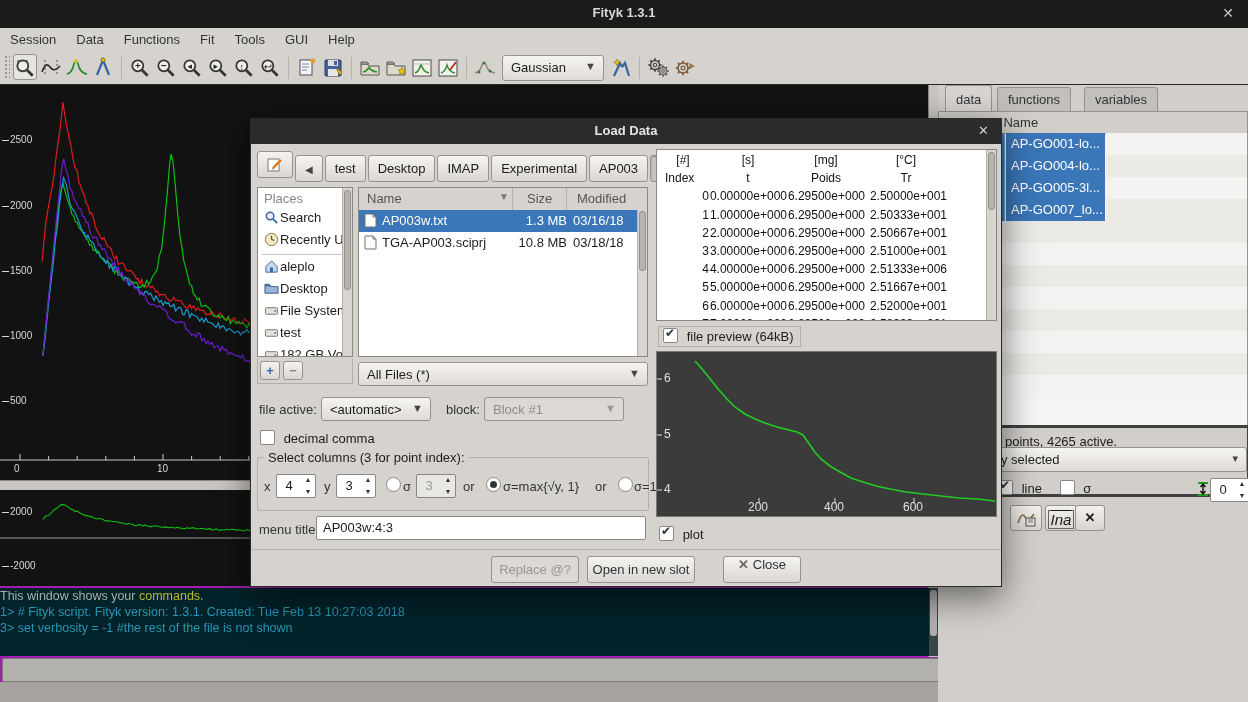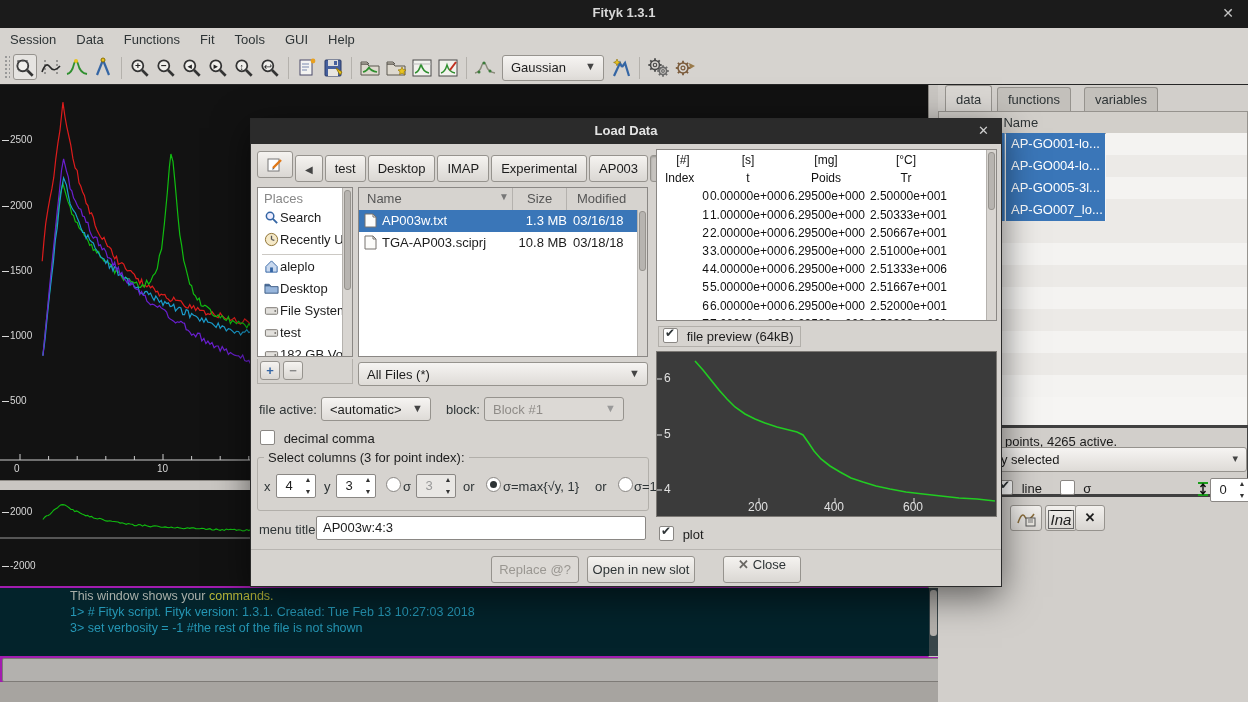--- a/index.html
+++ b/index.html
@@ -23,21 +23,21 @@
   .tcombo .arr{position:absolute;right:7px;top:4px;color:#444;font-size:11px;}
   
   .plotarea{position:absolute;left:0;top:85px;width:929px;height:395px;background:#121212;}
   .ylab,.xlab,.auxlab{position:absolute;color:#d8d8d8;font-size:10px;}
   .ylab .tick{display:inline-block;width:7px;height:1px;background:#d8d8d8;vertical-align:middle;margin-right:1px;}
   .sashH{position:absolute;left:0;top:480px;width:929px;height:10px;background:#c9c6c2;border-top:1px solid #8d8a85;border-bottom:1px solid #8d8a85;}
   .auxplot{position:absolute;left:0;top:490px;width:929px;height:96px;background:#121212;}
   .vsplit{position:absolute;left:928px;top:85px;width:10px;height:572px;background:#c9c6c2;border-left:1px solid #8d8a85;}
   
   .console{position:absolute;left:0;top:588px;width:929px;height:68px;background:#03232b;overflow:hidden;font-size:12.5px;}
-  .cline{padding:1px 22px;white-space:nowrap;margin-left:48px;}
+  .cline{padding:1px 0;white-space:nowrap;}
   .c-grey{color:#a9afa9;} .c-yel{color:#b9b93a;} .c-cyan{color:#2596b4;}
   .conscroll{position:absolute;left:929px;top:588px;width:9px;height:68px;background:#39464a;}
   .conscroll .thumb{position:absolute;left:1px;top:2px;width:7px;height:46px;background:#b3b0ac;border-radius:3px;}
   .cmdbar{position:absolute;left:2px;top:658px;width:1240px;height:22px;background:#b3b1ae;border:1px solid #7e7b77;border-radius:2px;}
   .statusbar{position:absolute;left:0;top:682px;width:1248px;height:20px;background:#a7a4a0;}
   .hintbtn{position:absolute;left:1066px;top:1px;width:26px;height:17px;background:linear-gradient(#dddad6,#c2bfbb);border:1px solid #8a8783;border-radius:3px;text-align:center;}
   .hinttxt{position:absolute;top:3px;color:#2d2d2d;}
   
   .sidepanel{position:absolute;left:938px;top:85px;width:310px;height:617px;background:#d2cfcb;}
   .tab{position:absolute;top:2px;height:24px;padding:4px 10px 0 10px;box-sizing:border-box;border:1px solid #96938e;border-bottom:none;border-radius:3px 3px 0 0;background:#c3c0bb;color:#2e3436;}

